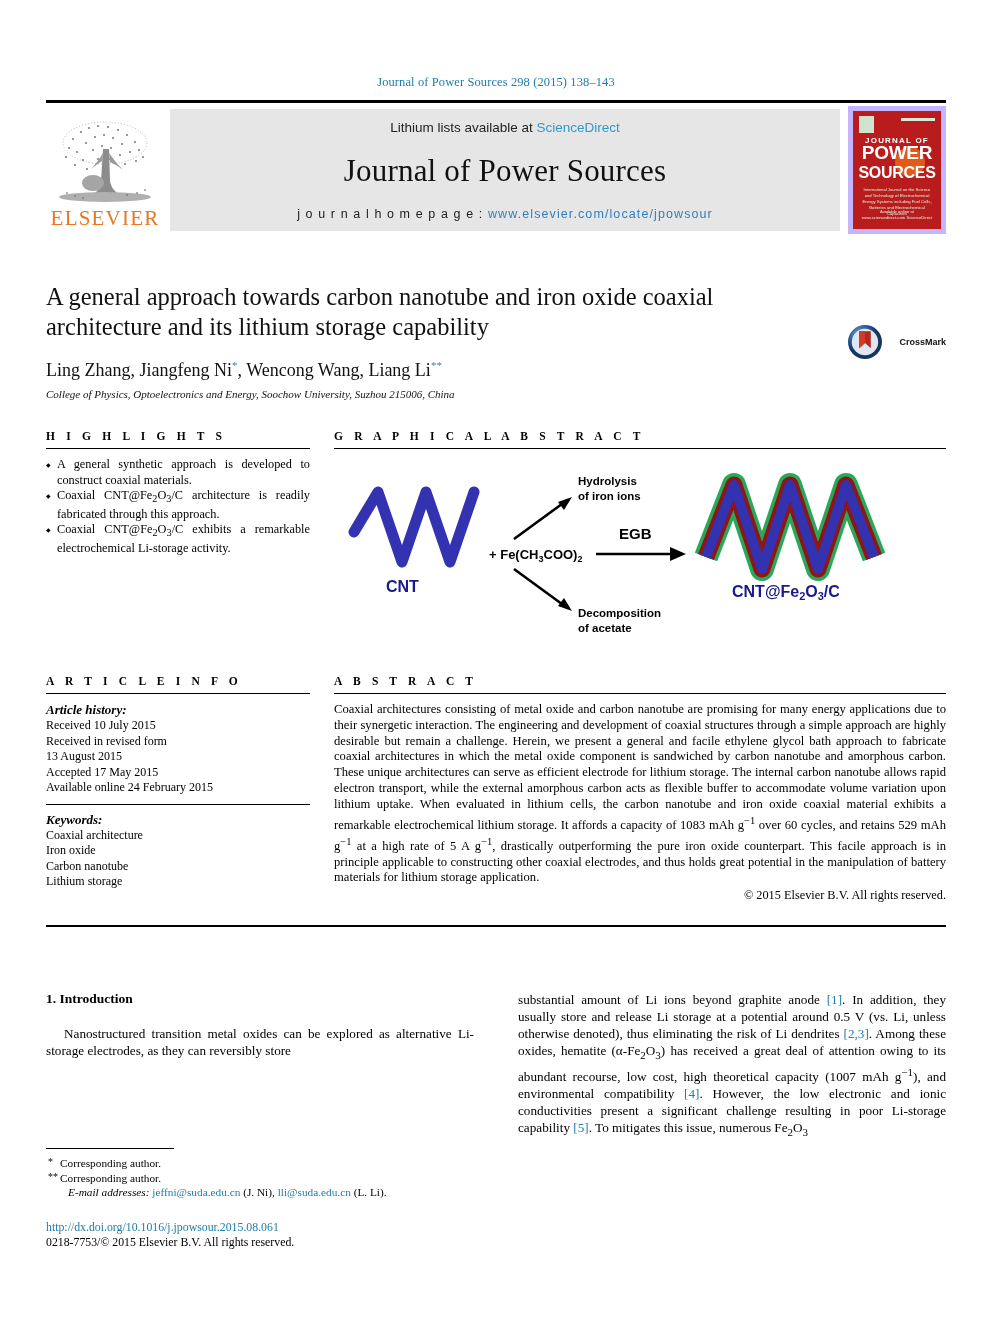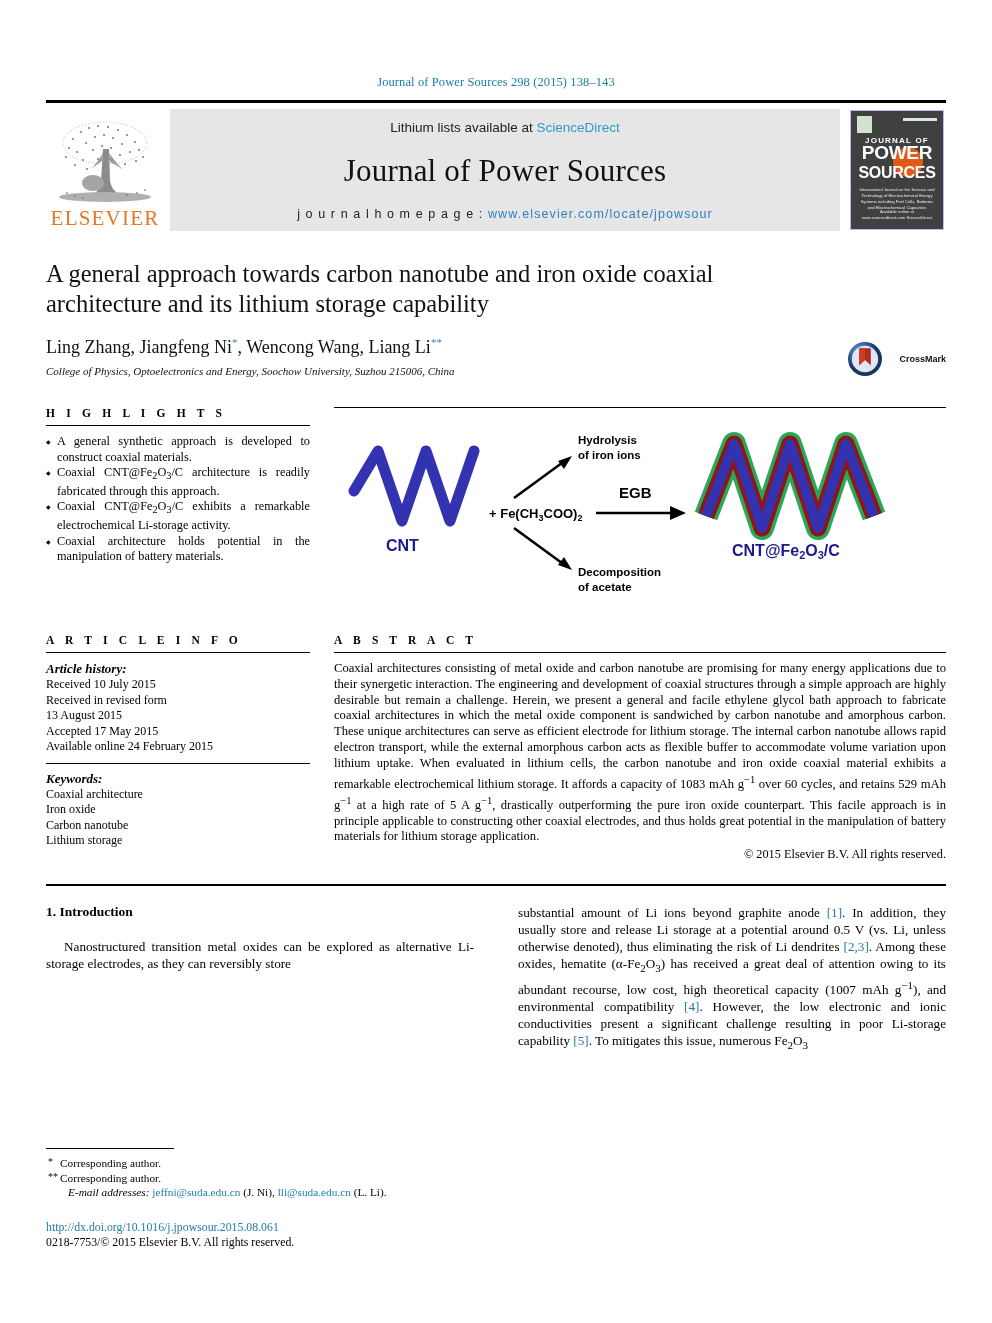--- a/index.html
+++ b/index.html
@@ -94,22 +94,22 @@
   .cover-thumb {
     flex: 0 0 98px;
     width: 98px;
     display: flex;
     align-items: center;
     justify-content: center;
   }
   .cover-inner {
     width: 92px;
     height: 118px;
-    background: #404040;
-    border: 1px solid #c4b5fd;
+    background: #b91c1c;
+    border: 5px solid #c4b5fd;
     position: relative;
     overflow: hidden;
   }
   .cover-elsbox {
     position: absolute;
     left: 6px; top: 5px;
     width: 15px; height: 17px;
     background: #cfe3cf;
   }
   .cover-topline {
@@ -146,25 +146,25 @@
     text-align: center; font-family: "Liberation Sans", sans-serif;
   }
   .cover-foot {
     position:absolute; bottom: 8px; left: 8px; right: 8px;
     color: #e3f0e3; font-size: 4.2px; line-height: 6px;
     text-align: center; font-family: "Liberation Sans", sans-serif;
   }
 
   
   .title-block {
-    margin: 28px 46px 0 46px;
+    margin: 51px 46px 0 46px;
     position: relative;
     display: flex;
     justify-content: space-between;
-    align-items: flex-end;
+    align-items: center;
   }
   .title-text { max-width: 760px; }
   .paper-title {
     font-family: "Liberation Serif", serif;
     font-size: 24.5px;
     line-height: 30px;
     color: #111;
     margin: 0;
     font-weight: normal;
   }
@@ -275,21 +275,21 @@
     margin-top: 2px;
   }
 
   .bottom-rule {
     margin: 22px 46px 0 46px;
     border-top: 2.2px solid #000;
   }
 
   
   .body-area {
-    margin: 18px 46px 0 46px;
+    margin: 64px 46px 0 46px;
     display: flex;
     gap: 44px;
   }
   .body-col { flex: 1 1 0; }
   .body-heading {
     font-family: "Liberation Serif", serif;
     font-size: 13.5px;
     font-weight: bold;
     margin-bottom: 18px;
   }
@@ -461,25 +461,25 @@
   </div>
 
   <div class="info-area">
     <div class="col-left">
       <div class="sec-head">H I G H L I G H T S</div>
       <div class="rule"></div>
       <ul class="highlights">
         <li>A general synthetic approach is developed to construct coaxial materials.</li>
         <li>Coaxial CNT@Fe<sub>2</sub>O<sub>3</sub>/C architecture is readily fabricated through this approach.</li>
         <li>Coaxial CNT@Fe<sub>2</sub>O<sub>3</sub>/C exhibits a remarkable electrochemical Li-storage activity.</li>
-        <li>Coaxial architecture holds potential in the manipulation of battery materials.</li>
       </ul>
     </div>
 
     <div class="col-right">
+      <div class="sec-head">G R A P H I C A L   A B S T R A C T</div>
       <div class="rule"></div>
       <div class="ga-box">
         <svg width="612" height="190" viewBox="0 0 612 190">
 
           <polyline points="20,75 44,35 68,105 92,35 116,105 140,35" fill="none" stroke="#3333b2" stroke-width="11" stroke-linejoin="round" stroke-linecap="round"></polyline>
           <text x="52" y="135" font-family="Liberation Sans, sans-serif" font-size="16" font-weight="bold" fill="#1a1a8c">CNT</text>
 
           <text x="155" y="102" font-family="Liberation Sans, sans-serif" font-size="13" font-weight="bold" fill="#000">+ Fe(CH<tspan font-size="9" dy="3">3</tspan><tspan dy="-3">COO)</tspan><tspan font-size="9" dy="3">2</tspan></text>
 
           <g stroke="#000" stroke-width="2.6" fill="none">

